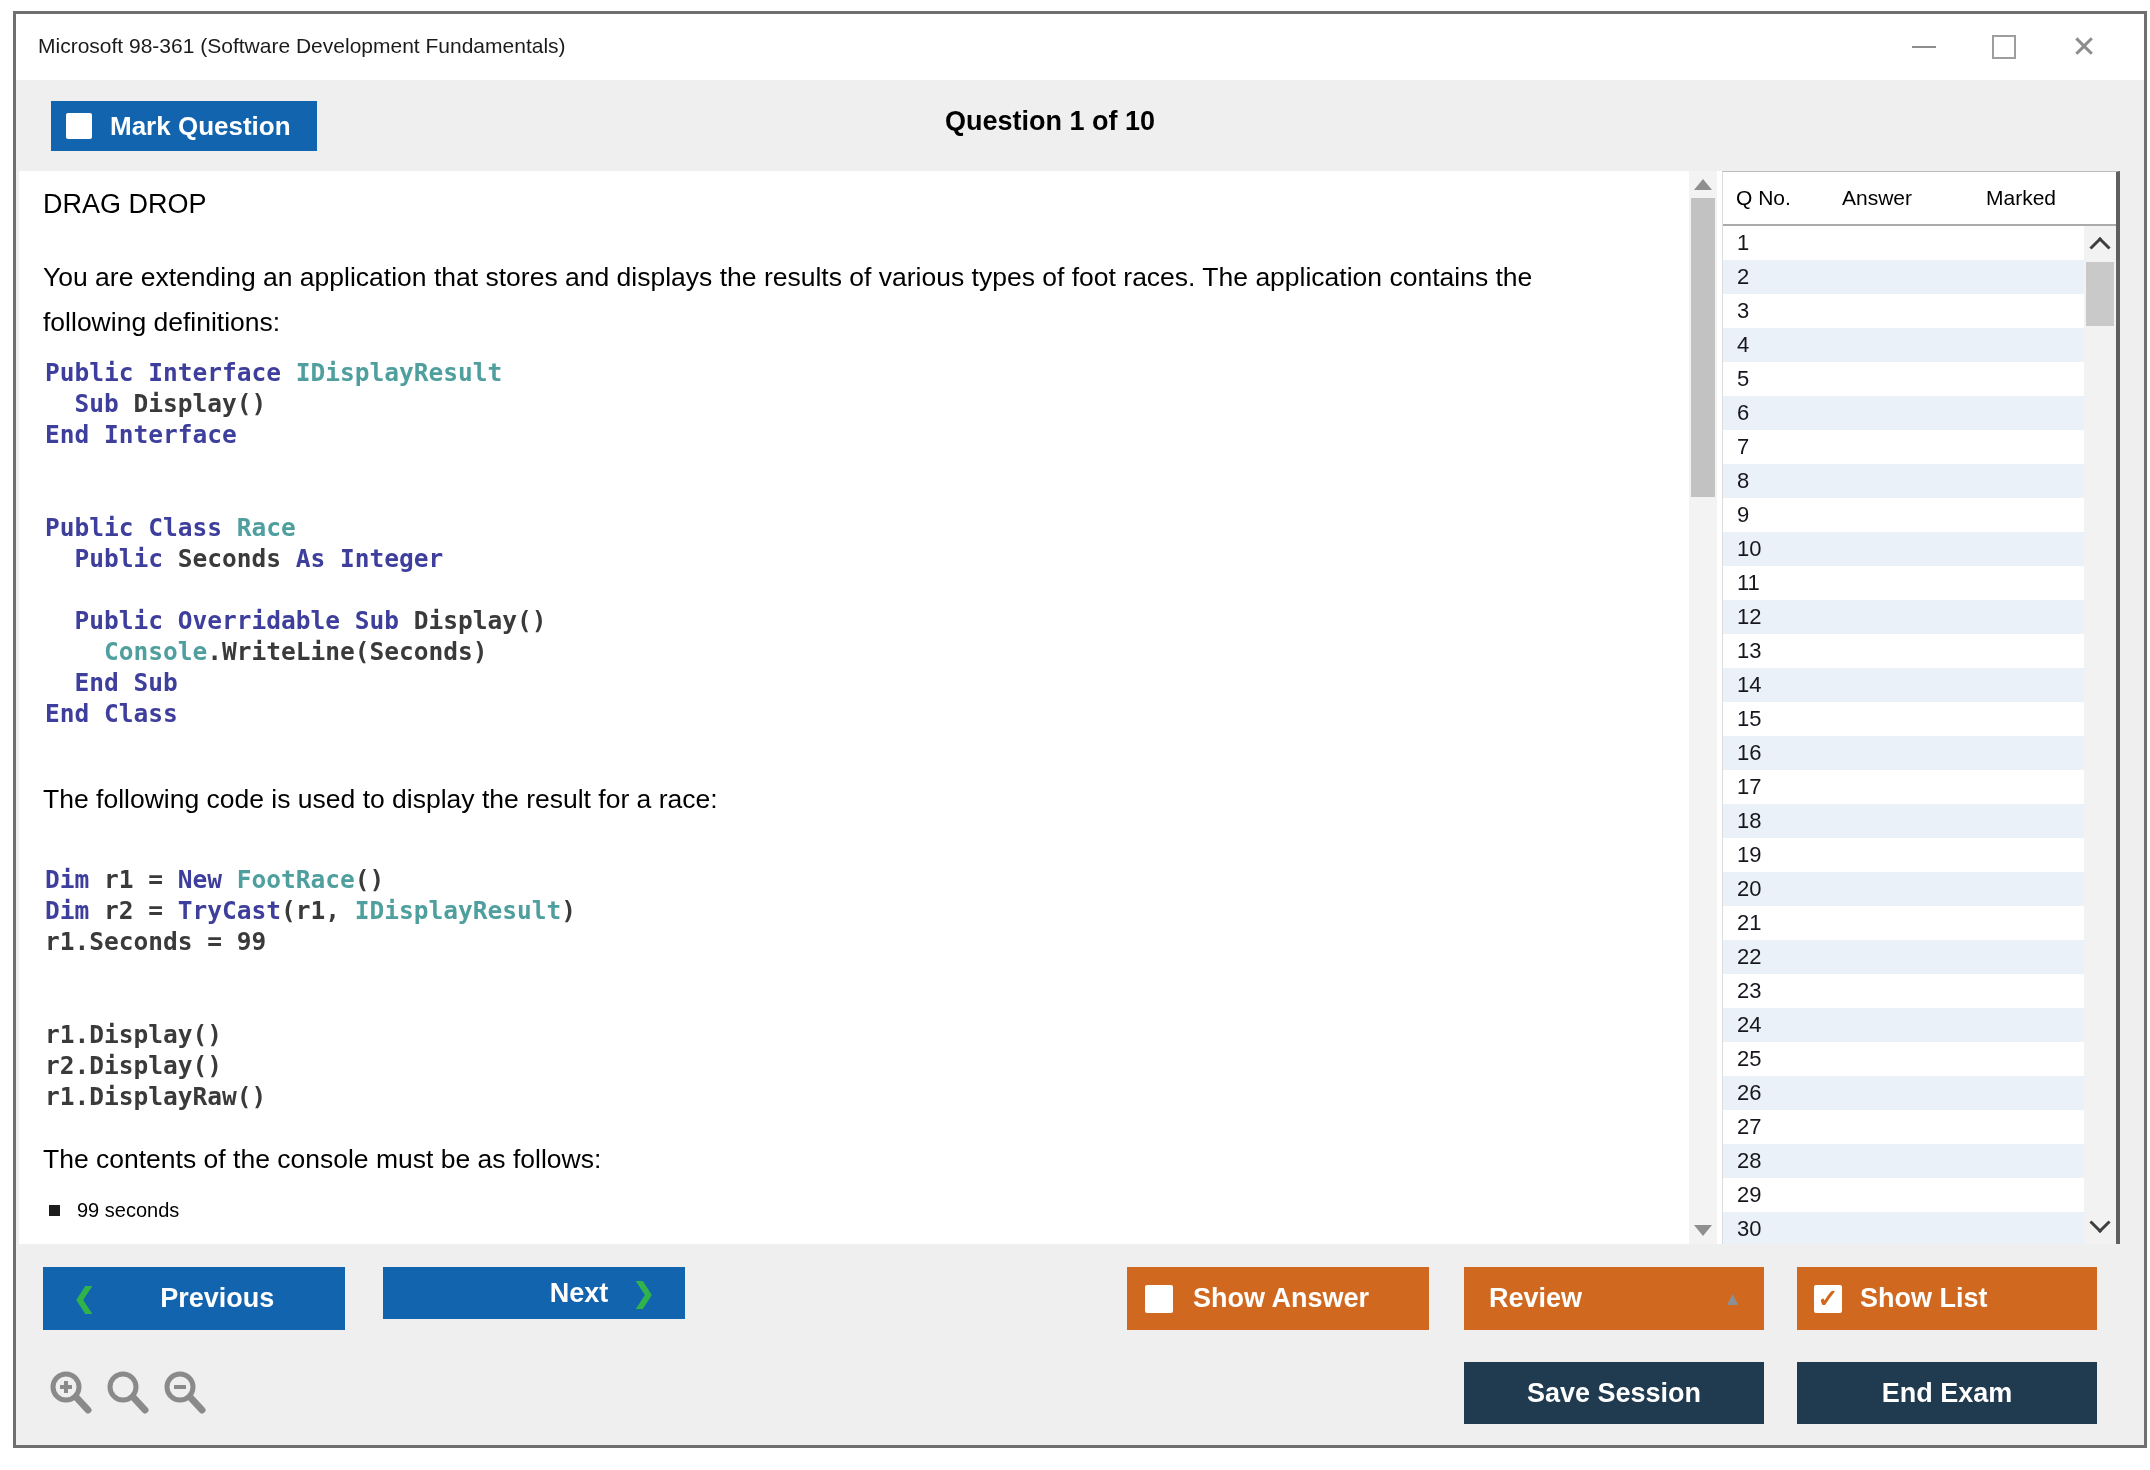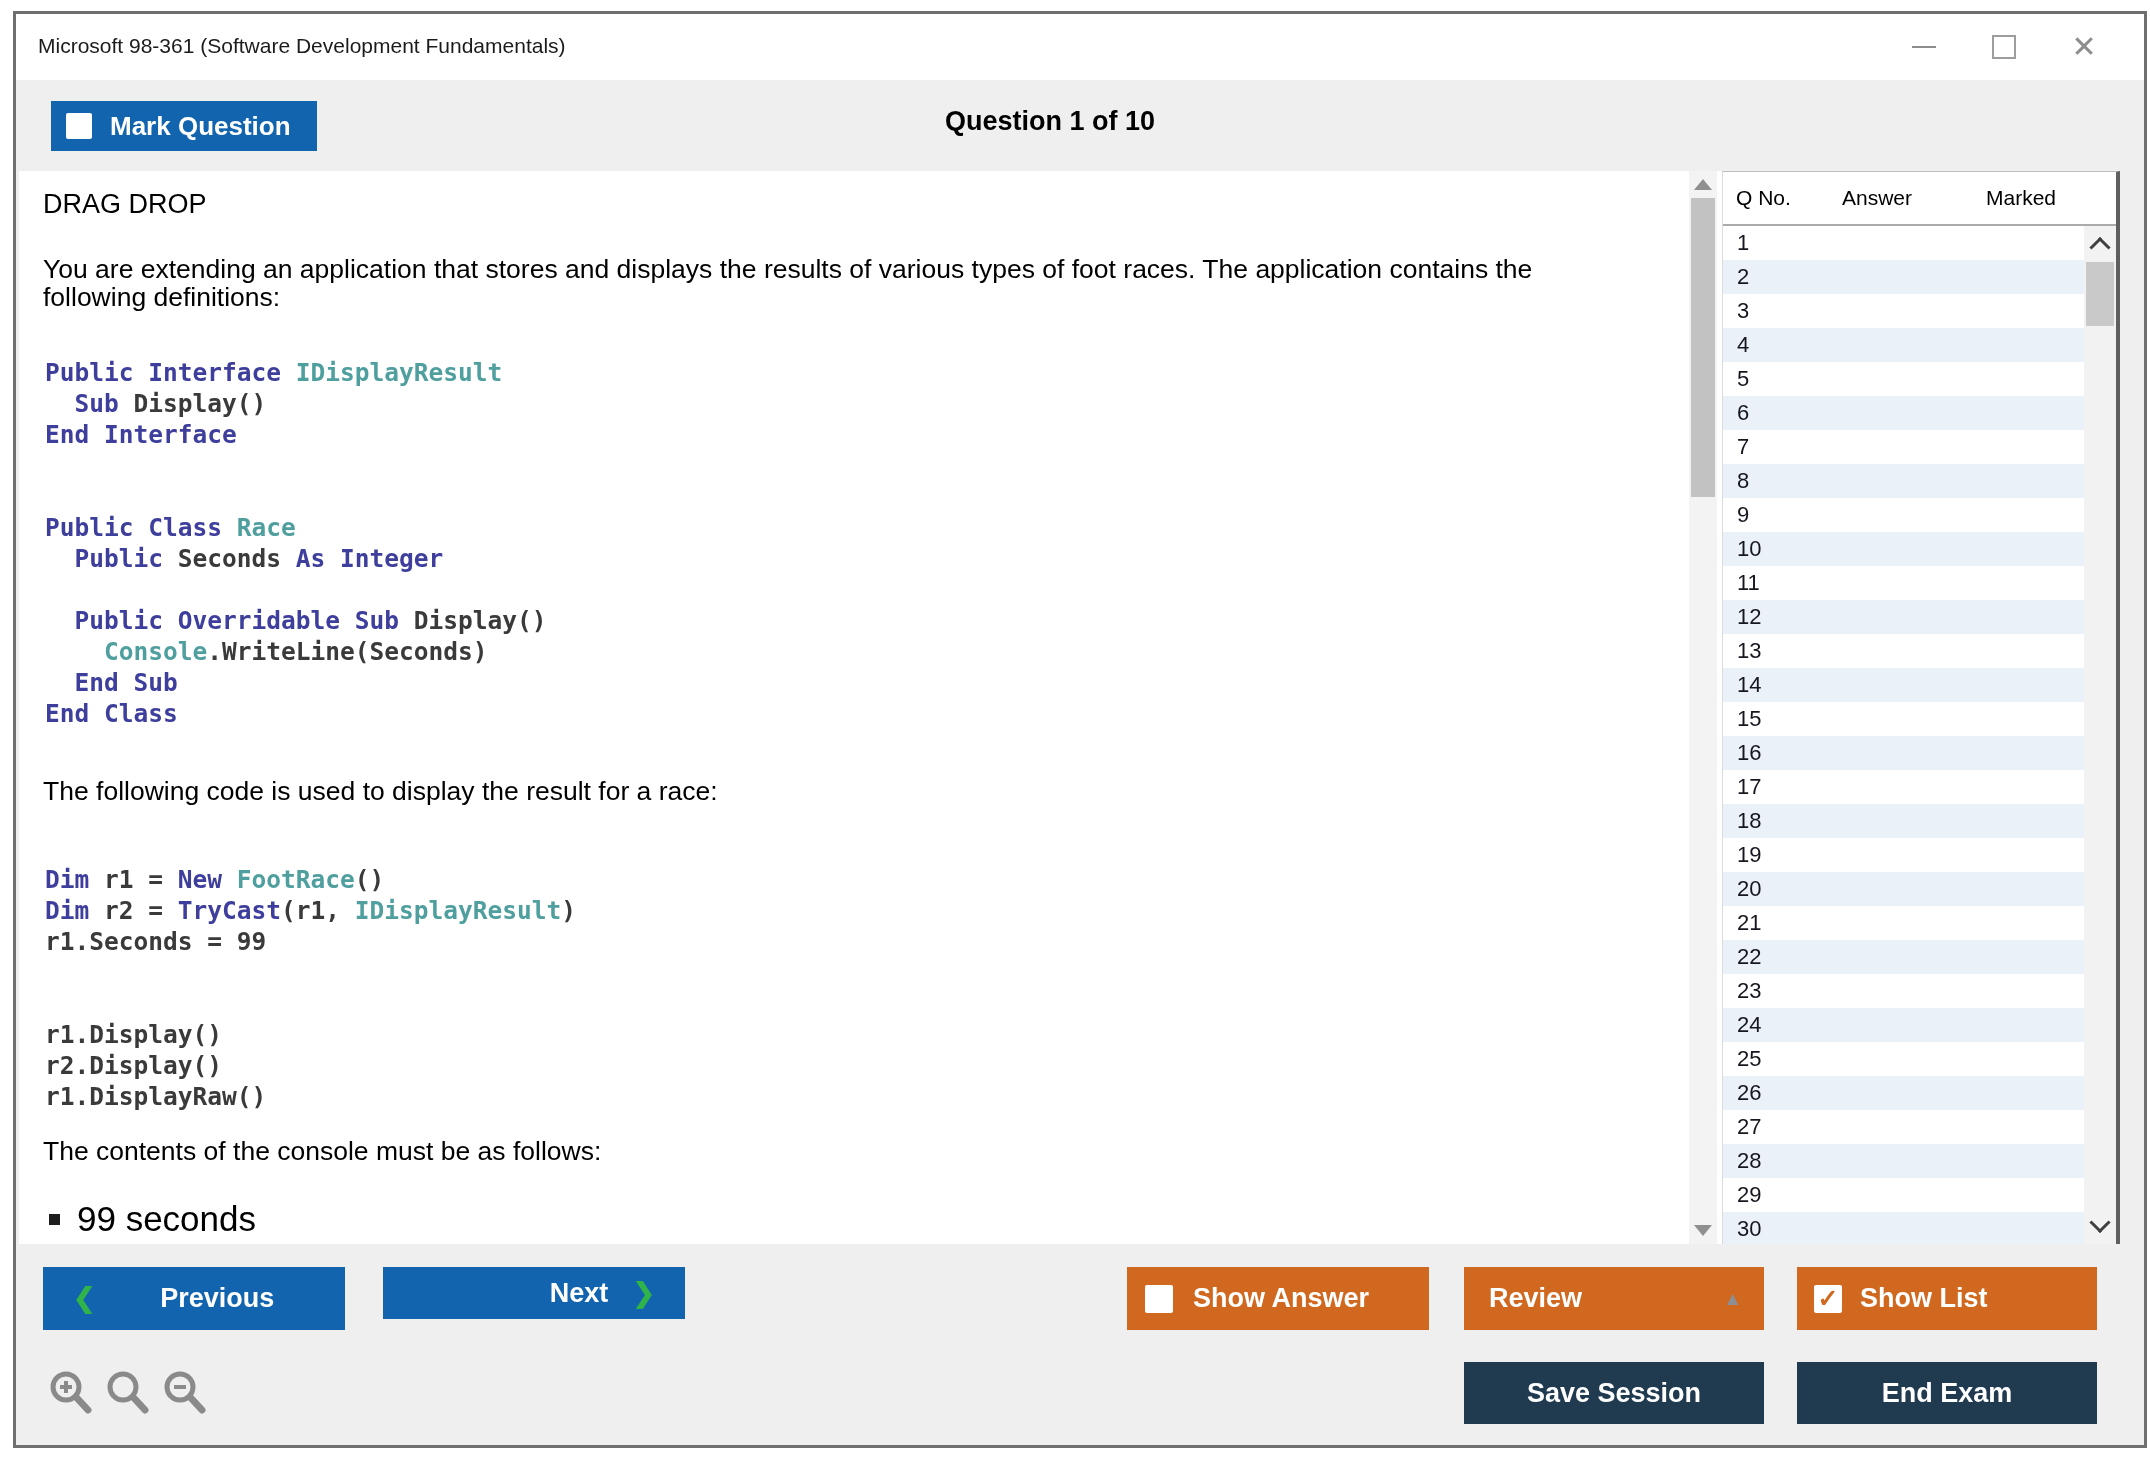--- a/index.html
+++ b/index.html
@@ -26,34 +26,34 @@
   .mark-q{
     position:absolute;left:35px;top:21px;width:266px;height:50px;background:#1264af;border:none;
     display:flex;align-items:center;gap:18px;padding-left:15px;color:#fff;
     font-family:inherit;font-weight:bold;font-size:26px;
   }
   .cbx{width:26px;height:26px;background:#fff;border-radius:2px;flex:0 0 auto;}
   .q-counter{position:absolute;left:0;right:60px;top:26px;text-align:center;font-size:27px;font-weight:bold;color:#000;}
   
   .content{position:absolute;left:3px;top:91px;width:1728px;height:1073px;background:#fff;overflow:hidden;}
   .dragdrop{position:absolute;left:24px;top:18px;font-size:27px;}
-  .para{font-size:26.5px;line-height:28px;color:#000;}
+  .para{font-size:26.5px;line-height:45px;color:#000;}
   .intro{position:absolute;left:24px;top:84px;width:1585px;}
   .code{
     position:absolute;font-family:"DejaVu Sans Mono", monospace;font-weight:bold;
     font-size:24.5px;line-height:31px;white-space:pre;
   }
   .code1{left:26px;top:186px;}
   .code-intro{position:absolute;left:24px;top:606px;}
   .code2{left:26px;top:693px;}
   .console-intro{position:absolute;left:24px;top:966px;}
   .kw{color:#3e3e9d;}
   .ty{color:#4f9f9f;}
   .pl{color:#3a3a3a;}
-  .bullet-row{position:absolute;left:30px;top:1028px;display:flex;align-items:center;gap:17px;font-size:35px;}
+  .bullet-row{position:absolute;left:30px;top:1028px;display:flex;align-items:center;gap:17px;font-size:20px;}
   .bullet-square{width:11px;height:11px;background:#1d1d1d;flex:0 0 auto;}
   
   .main-scrollbar{position:absolute;left:1673px;top:91px;width:28px;height:1073px;background:#f3f3f3;}
   .tri{position:absolute;left:50%;transform:translateX(-50%);width:0;height:0;
        border-left:9px solid transparent;border-right:9px solid transparent;}
   .tri.up{top:8px;border-bottom:11px solid #8f8f8f;}
   .tri.down{bottom:8px;border-top:11px solid #8f8f8f;}
   .main-thumb{position:absolute;left:2px;right:2px;top:27px;height:299px;background:#c2c2c2;}
   
   .qlist{

